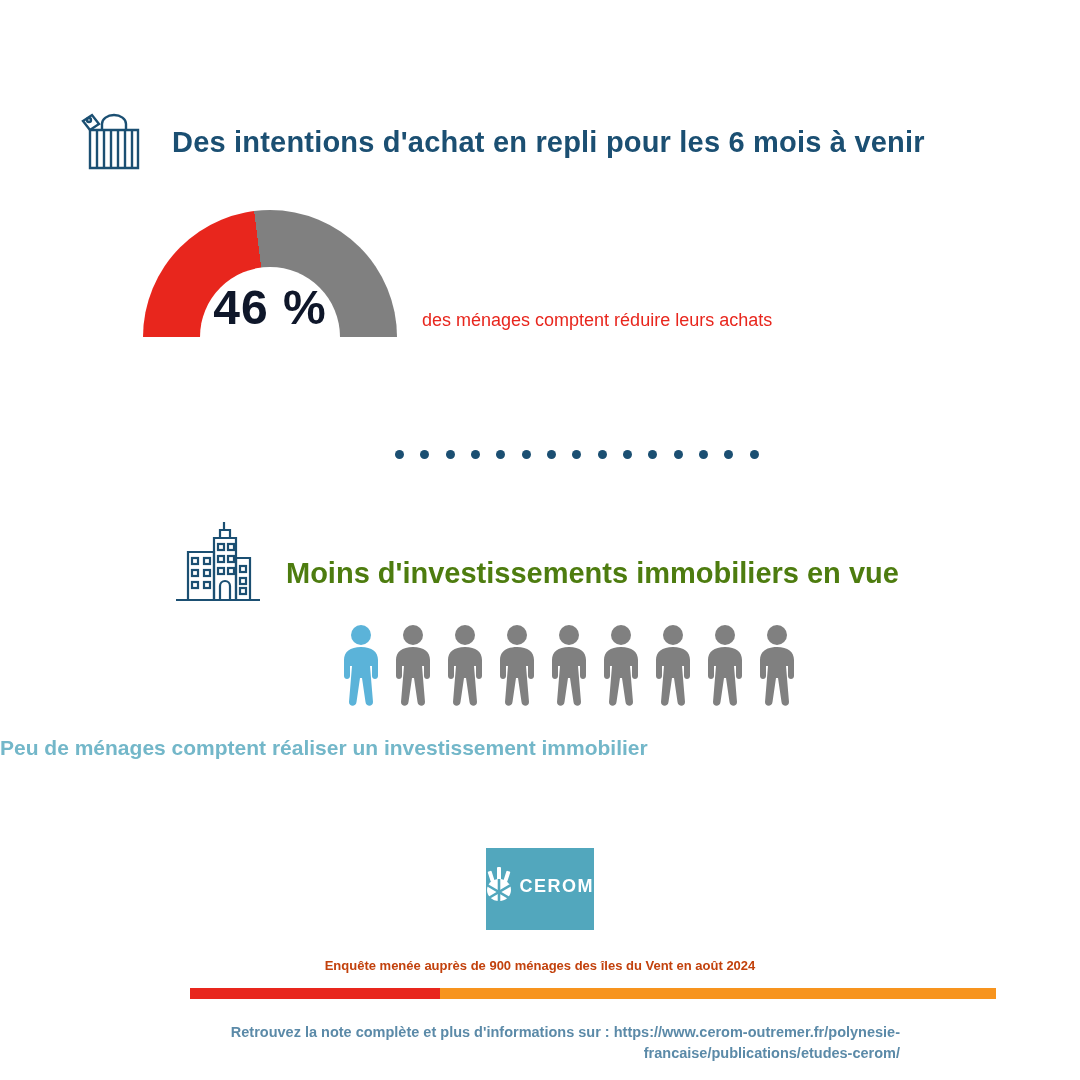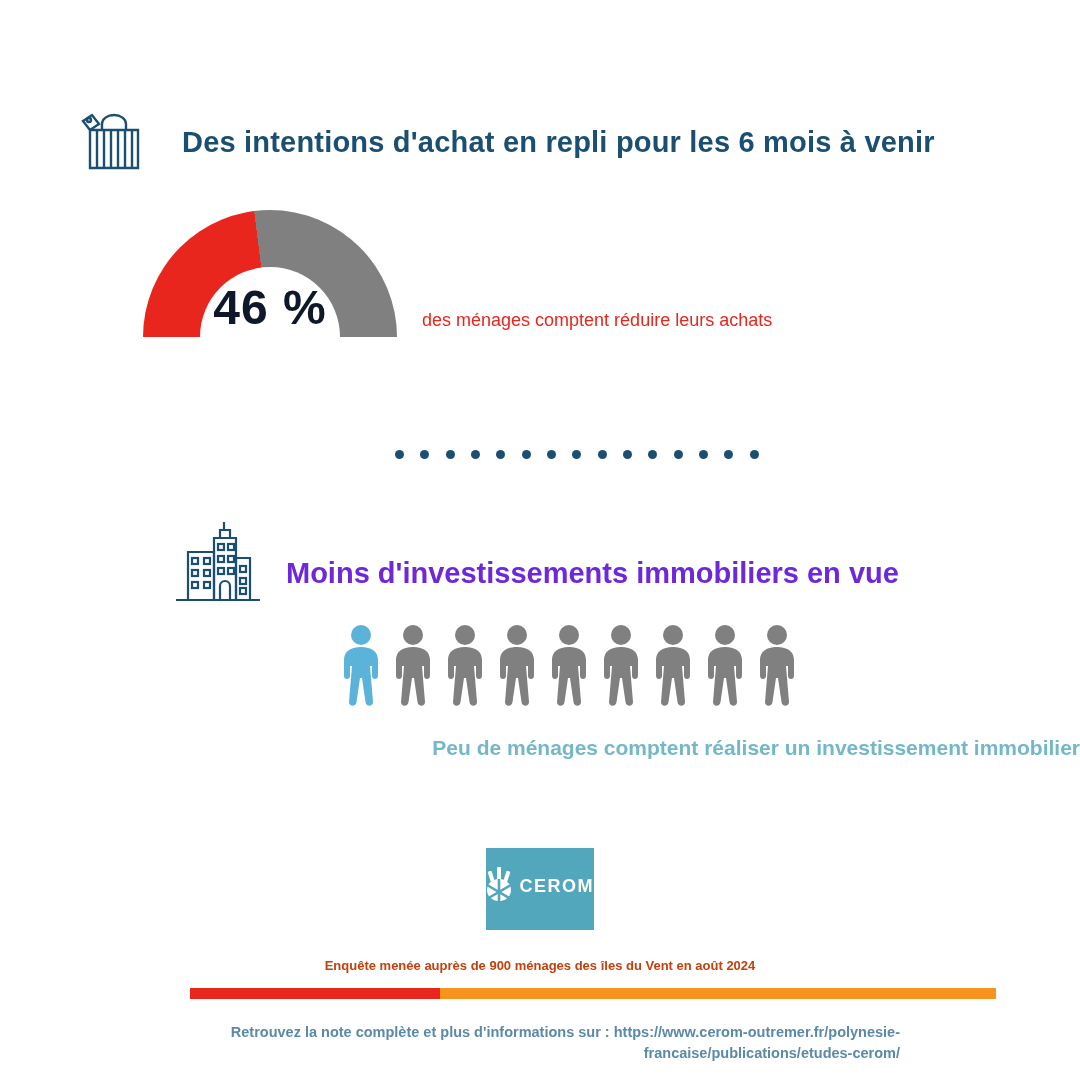--- a/index.html
+++ b/index.html
@@ -21,21 +21,21 @@
     height: 1080px;
   }
 
   
   .section-one-header {
     position: absolute;
     left: 80px;
     top: 108px;
     display: flex;
     align-items: center;
-    gap: 34px;
+    gap: 24px;
   }
   .bag-icon {
     width: 68px;
     height: 68px;
     flex: 0 0 auto;
   }
   .headline {
     font-size: 29px;
     font-weight: bold;
     color: #1b4f72;
@@ -122,21 +122,21 @@
     gap: 22px;
   }
   .building-icon {
     width: 92px;
     height: 84px;
     flex: 0 0 auto;
   }
   .headline2 {
     font-size: 29px;
     font-weight: bold;
-    color: #6d28d9;
+    color: #4d7c0f;
     white-space: nowrap;
     padding-bottom: 12px;
   }
 
   .people-row {
     position: absolute;
     left: 336px;
     top: 624px;
     display: flex;
     gap: 2px;
@@ -144,21 +144,21 @@
   .person {
     width: 50px;
     height: 82px;
   }
 
   .subcaption {
     position: absolute;
     left: 0;
     top: 736px;
     width: 1080px;
-    text-align: right;
+    text-align: left;
     font-size: 21px;
     font-weight: bold;
     color: #73b7c9;
   }
 
   
   .logo {
     position: absolute;
     left: 486px;
     top: 848px;

